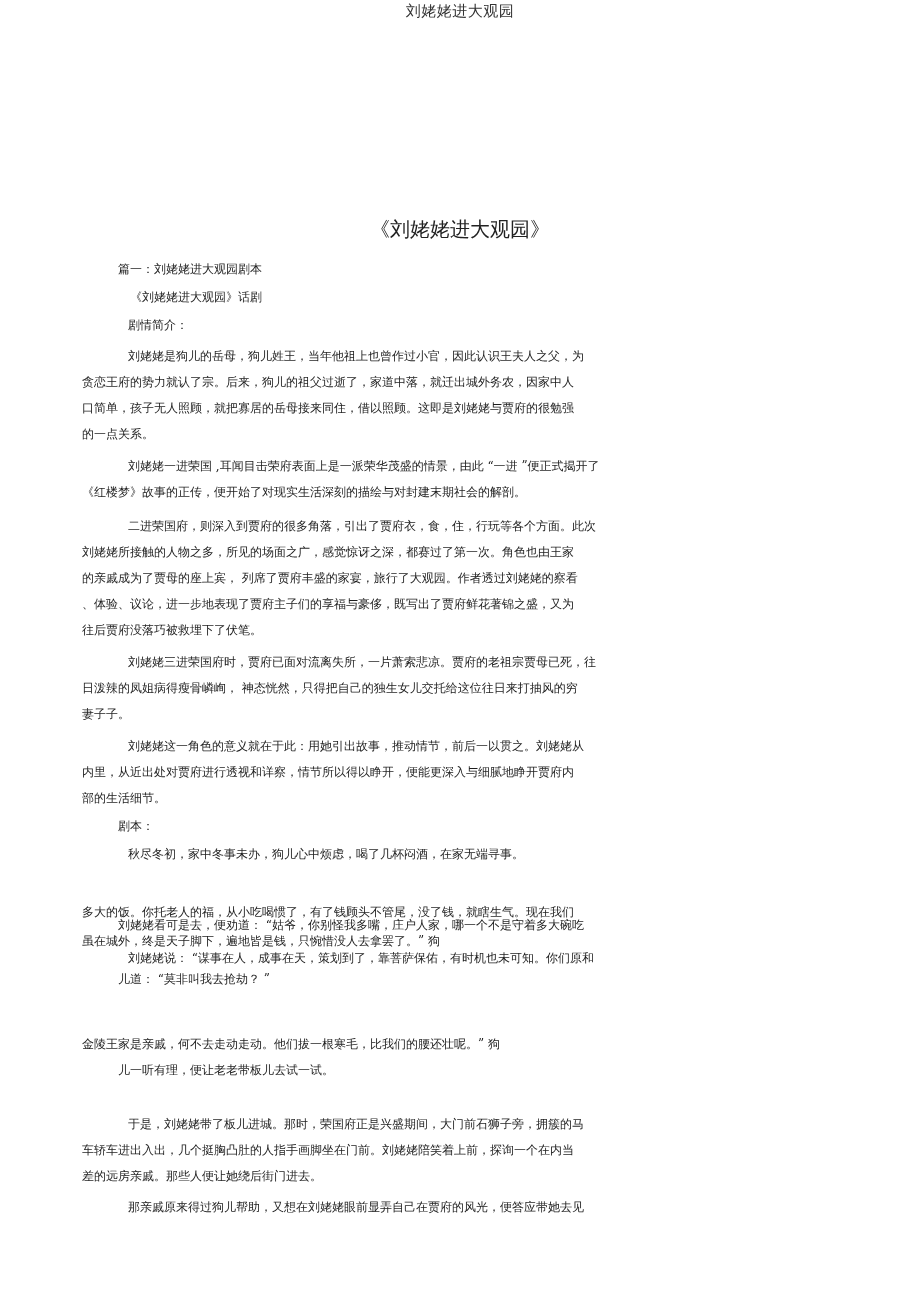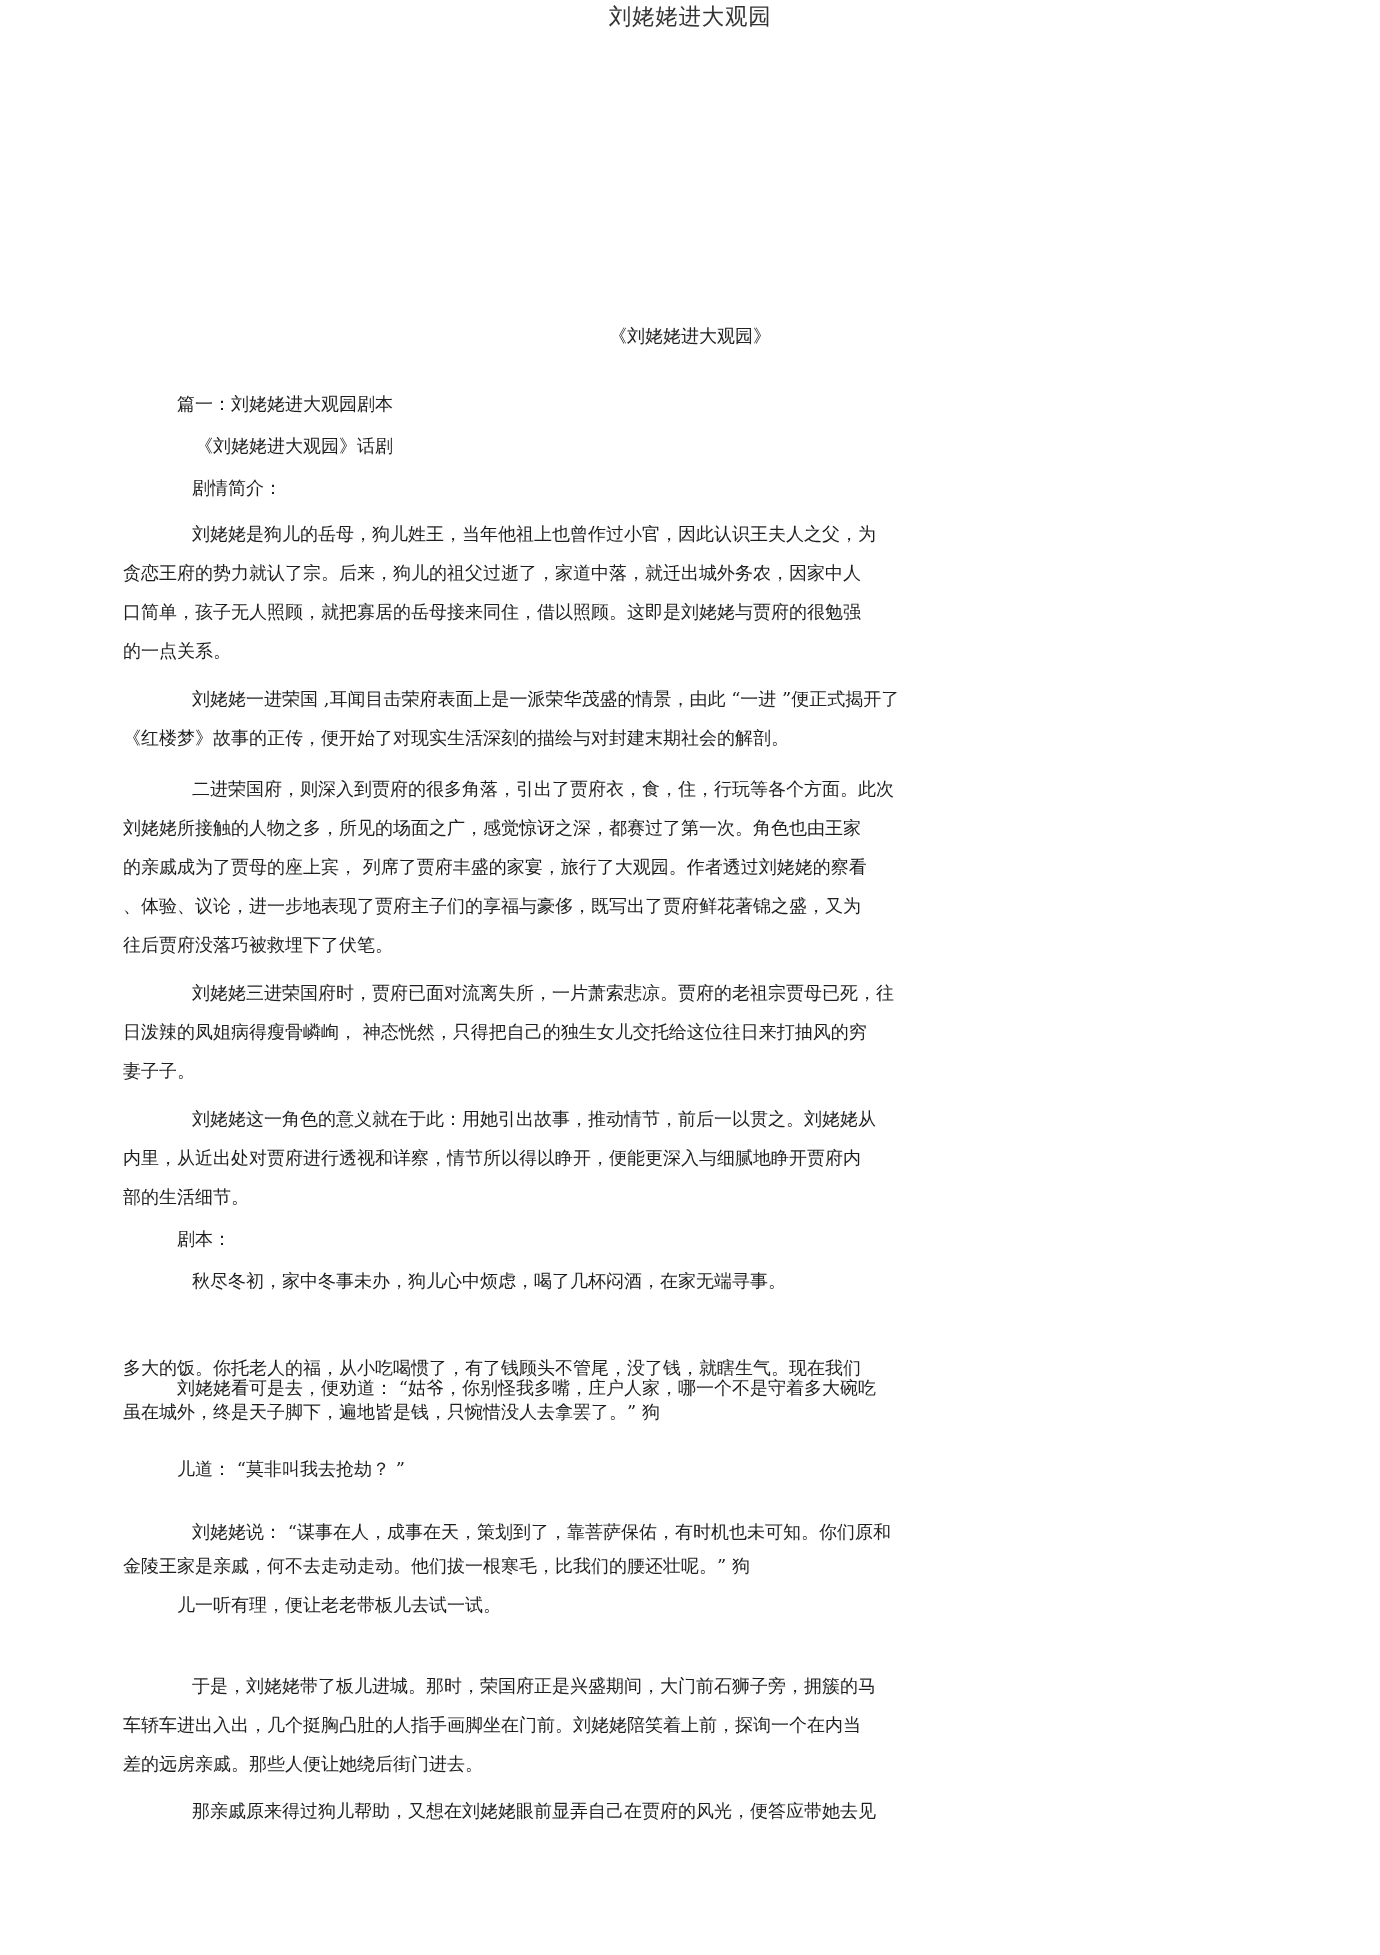--- a/index.html
+++ b/index.html
@@ -7,21 +7,21 @@
       width: 920px; height: 1303px; position: relative; overflow: hidden;
       font-family: "DejaVu Serif", "Liberation Serif", serif;
       color: #1a1a1a;
     }
     .page-header {
       position: absolute; top: 2px; left: 0; width: 920px; text-align: center;
       font-size: 15px; color: #333; letter-spacing: 0.5px;
     }
     .doc-title {
       position: absolute; top: 216px; left: 0; width: 920px; text-align: center;
-      font-size: 12px; color: #222;
+      font-size: 20px; color: #222;
     }
     .line {
       position: absolute; left: 0; white-space: nowrap;
       font-size: 12px; line-height: 22px; color: #1e1e1e;
     }
   </style>
 </head>
 <body>
 
 <div id="page">
@@ -47,21 +47,21 @@
       <div class="line" style="left: 82px; top: 703px;">妻子子。</div>
       <div class="line" style="left: 128px; top: 735px;">刘姥姥这一角色的意义就在于此：用她引出故事，推动情节，前后一以贯之。刘姥姥从</div>
       <div class="line" style="left: 82px; top: 761px;">内里，从近出处对贾府进行透视和详察，情节所以得以睁开，便能更深入与细腻地睁开贾府内</div>
       <div class="line" style="left: 82px; top: 787px;">部的生活细节。</div>
       <div class="line" style="left: 118px; top: 815px;">剧本：</div>
       <div class="line" style="left: 128px; top: 843px;">秋尽冬初，家中冬事未办，狗儿心中烦虑，喝了几杯闷酒，在家无端寻事。</div>
       <div class="line" style="left: 118px; top: 875px; margin-top: 39px;">刘姥姥看可是去，便劝道：  “姑爷，你别怪我多嘴，庄户人家，哪一个不是守着多大碗吃</div>
       <div class="line" style="left: 82px; top: 901px;">多大的饭。你托老人的福，从小吃喝惯了，有了钱顾头不管尾，没了钱，就瞎生气。现在我们</div>
       <div class="line" style="left: 82px; top: 930px;">虽在城外，终是天子脚下，遍地皆是钱，只惋惜没人去拿罢了。”  狗</div>
       <div class="line" style="left: 118px; top: 956px; margin-top: 12px;">儿道：  “莫非叫我去抢劫？ ”</div>
-      <div class="line" style="left: 128px; top: 1010px; text-align: right;">刘姥姥说：  “谋事在人，成事在天，策划到了，靠菩萨保佑，有时机也未可知。你们原和</div>
+      <div class="line" style="left: 128px; top: 947px; text-align: right;">刘姥姥说：  “谋事在人，成事在天，策划到了，靠菩萨保佑，有时机也未可知。你们原和</div>
       <div class="line" style="left: 82px; top: 1033px;">金陵王家是亲戚，何不去走动走动。他们拔一根寒毛，比我们的腰还壮呢。”  狗</div>
       <div class="line" style="left: 118px; top: 1059px;">儿一听有理，便让老老带板儿去试一试。</div>
       <div class="line" style="left: 128px; top: 1113px;">于是，刘姥姥带了板儿进城。那时，荣国府正是兴盛期间，大门前石狮子旁，拥簇的马</div>
       <div class="line" style="left: 82px; top: 1139px;">车轿车进出入出，几个挺胸凸肚的人指手画脚坐在门前。刘姥姥陪笑着上前，探询一个在内当</div>
       <div class="line" style="left: 82px; top: 1165px;">差的远房亲戚。那些人便让她绕后街门进去。</div>
       <div class="line" style="left: 128px; top: 1196px;">那亲戚原来得过狗儿帮助，又想在刘姥姥眼前显弄自己在贾府的风光，便答应带她去见</div>
     </div>
 </div>
 
 </body></html>

